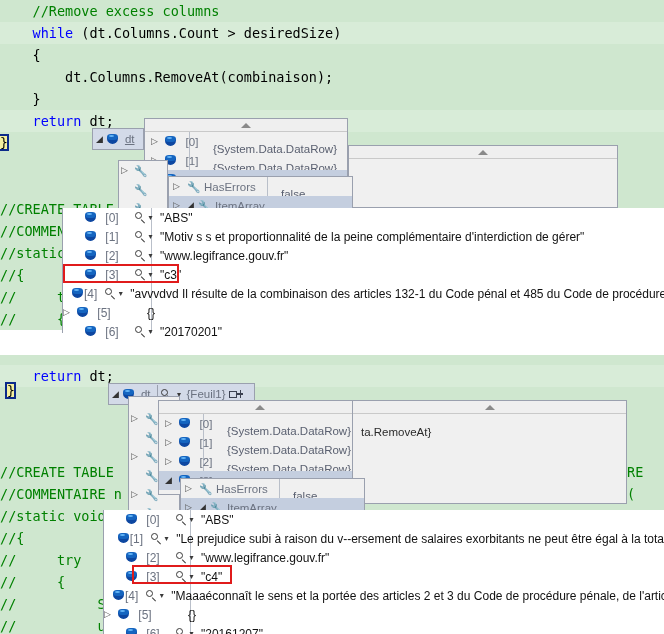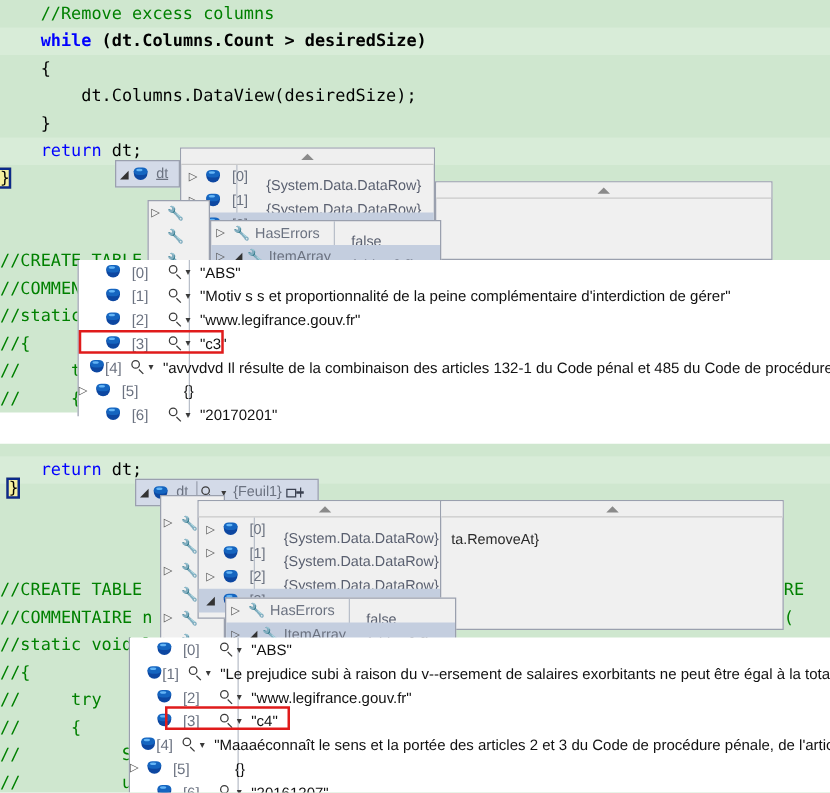--- a/index.html
+++ b/index.html
@@ -123,23 +123,23 @@
   }
   .arr-row .val{color:#111;padding-left:5px;}
 </style>
 </head>
 <body>
 
 <div class="screen">
 
   <div class="pane" id="pane-top">
     <div class="code-line cm" style="top:0px;">    //Remove excess columns</div>
-    <div class="code-line hl" style="top:22px;font-weight:bold;"><span class="kw">    while</span><span class="pl"> (dt.Columns.Count &gt; desiredSize)</span></div>
+    <div class="code-line hl" style="top:22px;"><span class="kw">    while</span><span class="pl"> (dt.Columns.Count &gt; desiredSize)</span></div>
     <div class="code-line pl" style="top:44px;">    {</div>
-    <div class="code-line pl" style="top:66px;">        dt.Columns.DataView(desiredSize);</div>
+    <div class="code-line pl" style="top:66px;">        dt.Columns.RemoveAt(combinaison);</div>
     <div class="code-line pl" style="top:88px;">    }</div>
     <div class="code-line hl" style="top:110px;"><span class="kw">    return</span><span class="pl"> dt;</span></div>
     <div class="code-line pl" style="top:132px;"></div>
     <div class="code-line cm" style="top:198px;">//CREATE TABLE</div>
     <div class="code-line cm" style="top:220px;">//COMMENTAIRE n</div>
     <div class="code-line cm" style="top:242px;">//static void l</div>
     <div class="code-line cm" style="top:264px;">//{</div>
     <div class="code-line cm" style="top:286px;">//     try</div>
     <div class="code-line cm" style="top:308px;">//     {</div>
 

